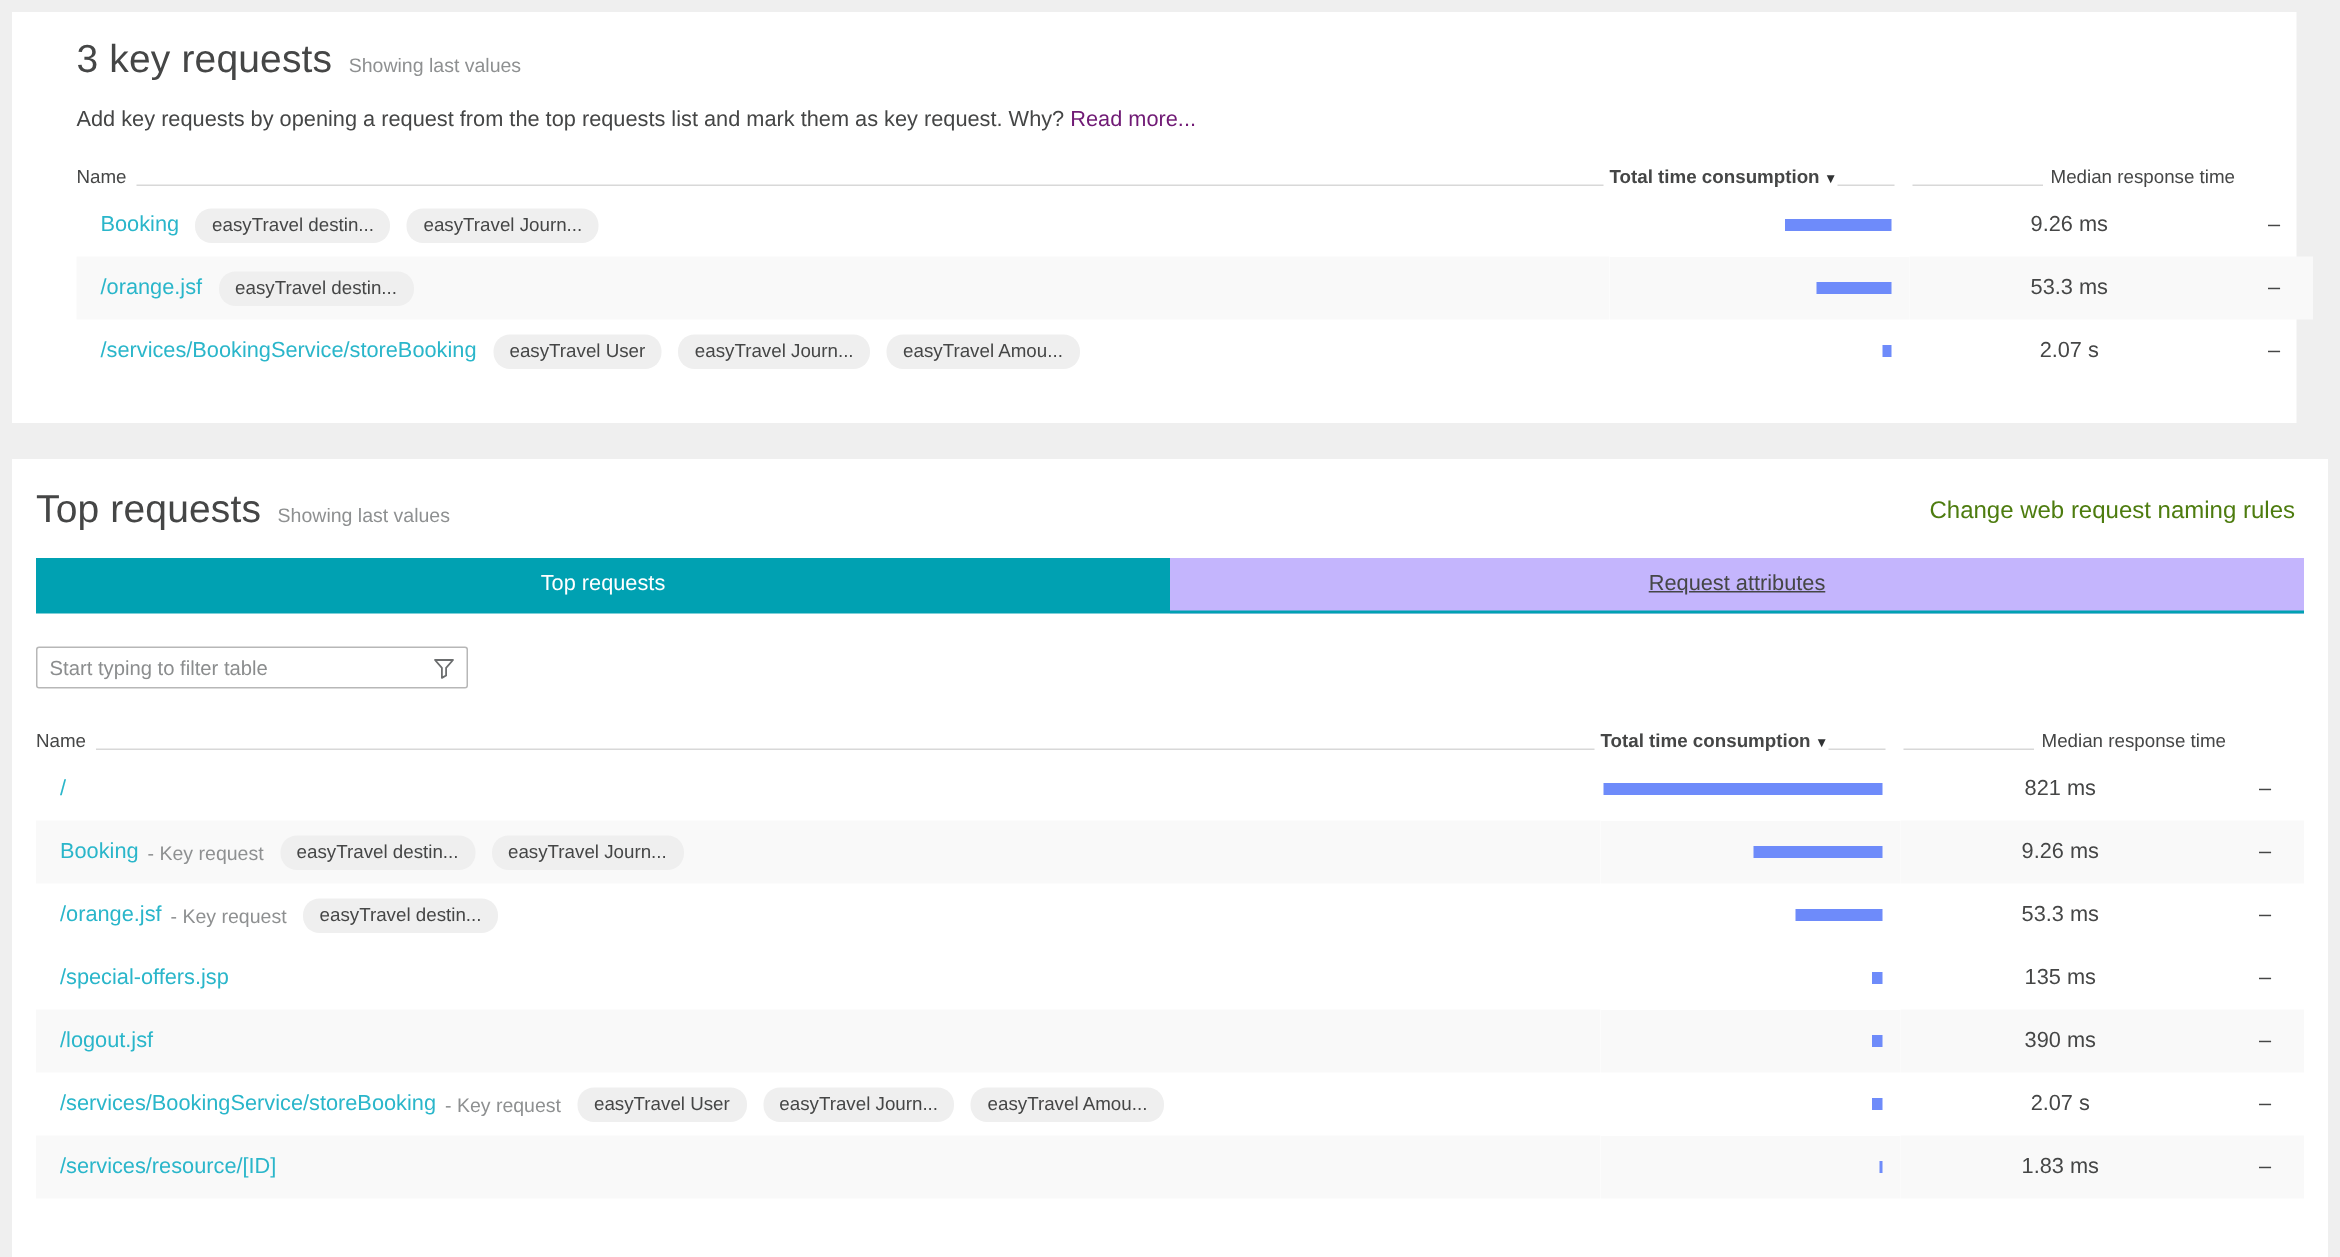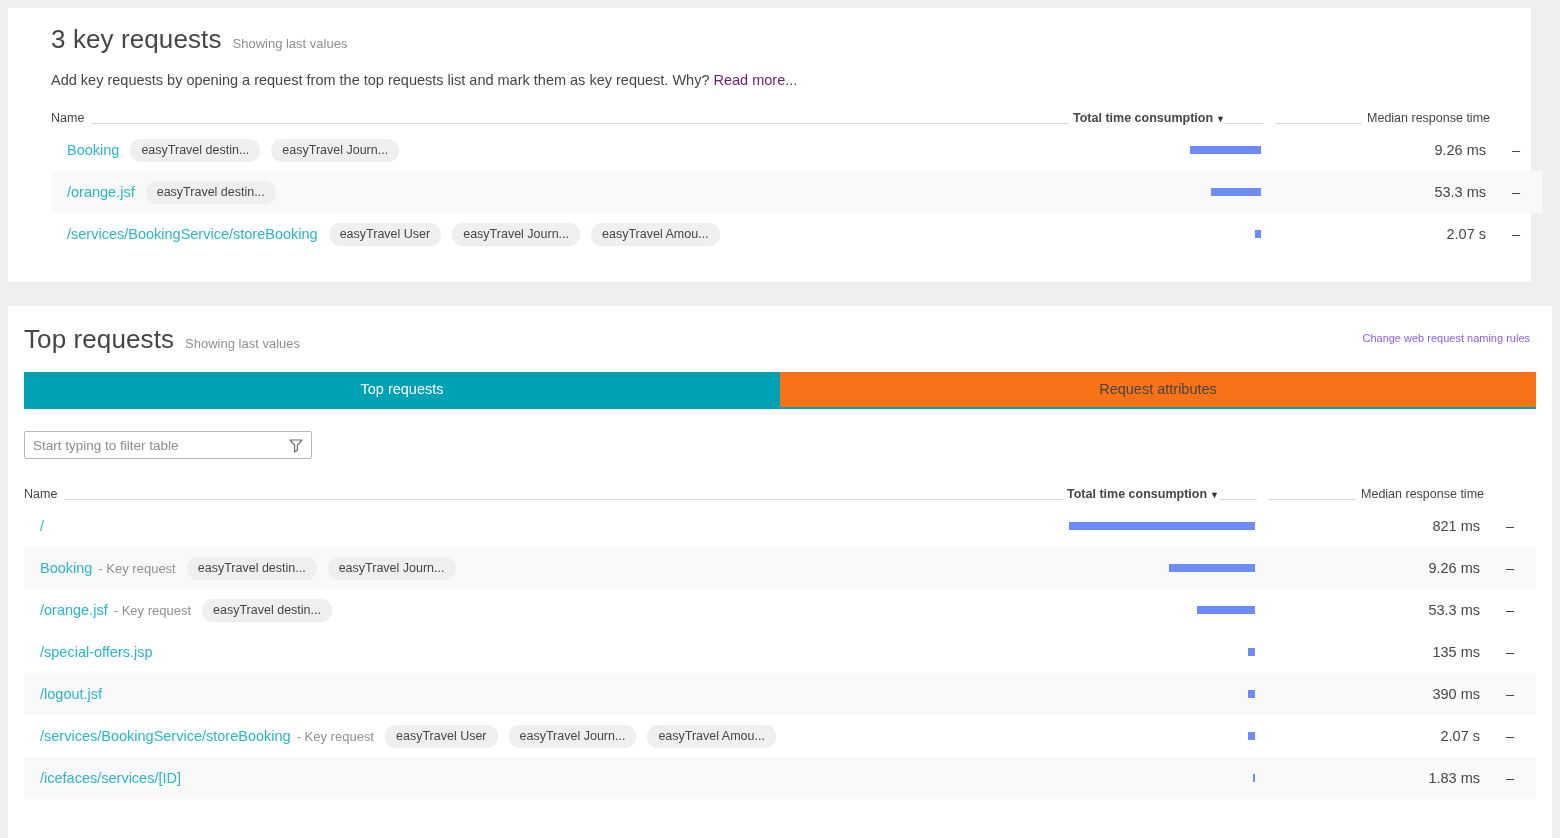--- a/index.html
+++ b/index.html
@@ -29,35 +29,36 @@
   .sec-sub {
     font-size: 13px; color: #8e9091; margin-left: 11px;
   }
   .sec-desc {
     font-size: 14.5px; color: #454646; padding-left: 16px;
   }
   a.link { color: #701a75; text-decoration: none; cursor: pointer; }
 
   .change-rules {
     position: absolute; right: 22px; top: 26px;
-    font-size: 11px; color: #8b5cf6; cursor: pointer;
+    font-size: 16px; color: #4d7c0f; cursor: pointer;
   }
 
   
   .tabs { display: flex; margin: 0 16px; }
   .tab {
     flex: 1; text-align: center; font-size: 14.5px;
     padding: 9px 0 10px 0; cursor: pointer;
   }
   .tab.active {
     background: #00a1b2; color: #ffffff;
   }
   .tab.inactive {
-    color: #454646; background: #f97316;
+    color: #454646; background: #c4b5fd;
     border-bottom: 2px solid #00a1b2;
+    text-decoration: underline;
   }
 
   
   .filter-wrap {
     margin: 22px 0 0 16px; width: 288px; height: 28px;
     border: 1px solid #b7b7b7; border-radius: 2px;
     background: #fff; position: relative;
     display: flex; align-items: center;
   }
   .filter-wrap input {
@@ -92,21 +93,21 @@
   th.med-col  .rule { left: 2px; right: 128px; }
 
   th.bar-col .thlabel { font-weight: 700; }
   .caret { font-size: 9px; color: #303233; margin-left: 3px; }
 
   tbody tr { height: 42px; }
   tbody tr.alt { background: #f9f9f9; }
 
   td { padding: 0; vertical-align: middle; font-size: 14px; color: #454646; }
   td.name-cell { padding-left: 16px; }
-  td.med-cell  { text-align: right; font-size: 14.5px; color: #454646; padding-right: 4px; }
+  td.med-cell  { text-align: center; font-size: 14.5px; color: #454646; padding-right: 4px; }
   td.dash-cell { text-align: center; color: #454646; font-size: 14.5px; }
   td.bar-cell  { position: relative; }
 
   .name-line { display: flex; align-items: center; flex-wrap: nowrap; }
   .req-name { color: #2ab6ca; font-size: 14.5px; cursor: pointer; white-space: nowrap; }
   .key-flag { color: #8e9091; font-size: 13px; margin-left: 6px; white-space: nowrap; }
 
   .pill {
     display: inline-block; background: #efefef; color: #454646;
     border-radius: 11px; font-size: 12.5px;
@@ -351,21 +352,21 @@
                 <div class="bar-track">
                   <div class="bar" style="width: 7.44px;"></div>
                 </div>
               </td>
               <td class="med-cell">2.07 s</td>
               <td class="dash-cell">–</td>
             </tr>
             <tr class="alt">
               <td class="name-cell">
                 <div class="name-line">
-                  <span class="req-name">/icefaces/services/[ID]</span>
+                  <span class="req-name">/services/resource/[ID]</span>
                 </div>
               </td>
               <td class="bar-cell">
                 <div class="bar-track">
                   <div class="bar" style="width: 2px;"></div>
                 </div>
               </td>
               <td class="med-cell">1.83 ms</td>
               <td class="dash-cell">–</td>
             </tr>

